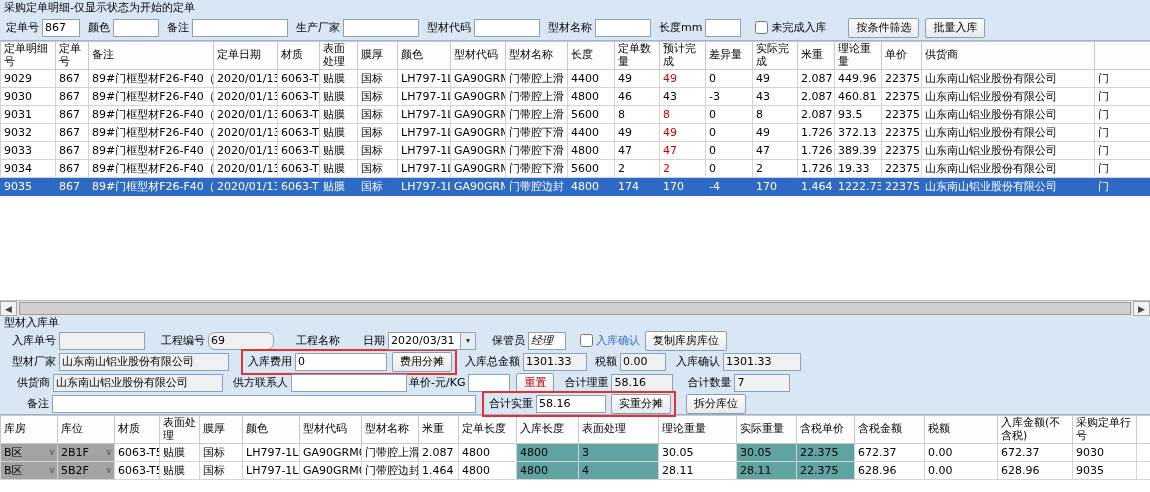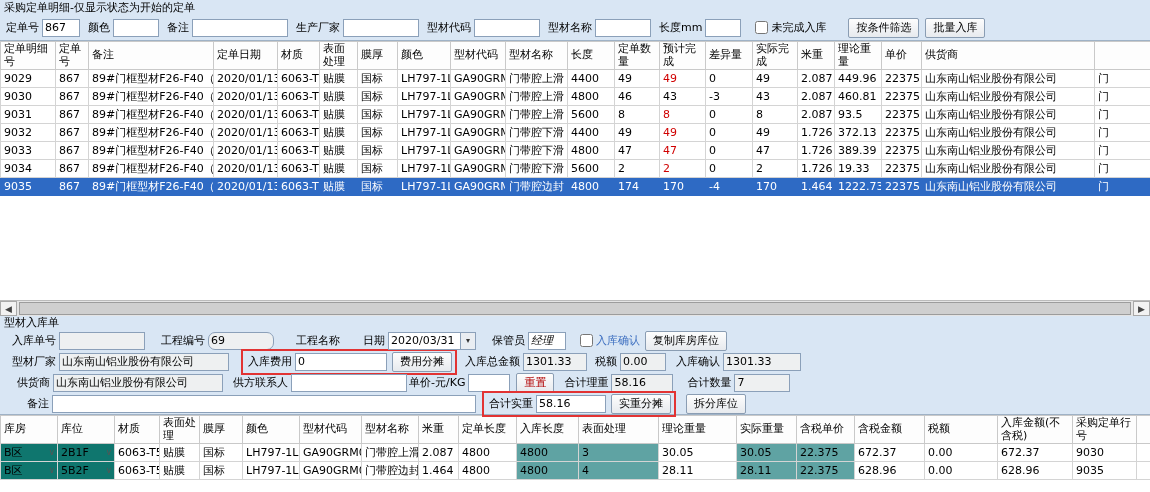--- a/index.html
+++ b/index.html
@@ -16,21 +16,21 @@
   .chkwrap input{margin-right:3px}
   .blue-label{color:#3d6fc0}
 
   .gridwrap{position:relative;height:276px;background:#fff;border-top:1px solid #9fb2c6;overflow:hidden}
   table{border-collapse:collapse;table-layout:fixed;width:1150px;font-size:11px}
   th{font-weight:normal;text-align:left;vertical-align:middle;padding:1px 3px;border:1px solid #c9c9c9;height:28px;line-height:1.1;overflow:hidden;background:#fdfdfd}
   td{padding:1px 3px;border:1px solid #d4d4d4;height:17px;line-height:15px;overflow:hidden;white-space:nowrap}
   tr.selected td{background:#2e6ac4;color:#fff;border-color:#2e6ac4}
   td.red{color:#d00000}
   td.teal{background:#5fa3a3}
-  td.dd{background:#0f766e;position:relative;padding-right:14px}
+  td.dd{background:#a3a3a3;position:relative;padding-right:14px}
   td.dd::after{content:"∨";position:absolute;right:2px;top:1px;font-size:9px;color:#555}
 
   .hscroll{position:absolute;left:0;bottom:0;width:1150px;height:16px;background:#e4e4e4;border-top:1px solid #bbb;display:flex;align-items:stretch}
   .sbtn{width:17px;background:#f2f2f2;border:1px solid #a9a9a9;font-size:9px;line-height:14px;text-align:center;color:#444;flex:0 0 auto}
   .sthumb{flex:1 1 auto;background:#cfcfcf;border:1px solid #9c9c9c;margin:1px 2px}
 
   .section-label{height:14px;line-height:14px;padding-left:4px}
   .formrow{height:21px;display:flex;align-items:center;padding-left:4px;white-space:nowrap}
   .redbox{display:flex;align-items:center;border:2px solid #e23333;padding:1px 3px;margin-left:12px;flex:0 0 auto}
   .redbox .lbl{margin-left:2px}

